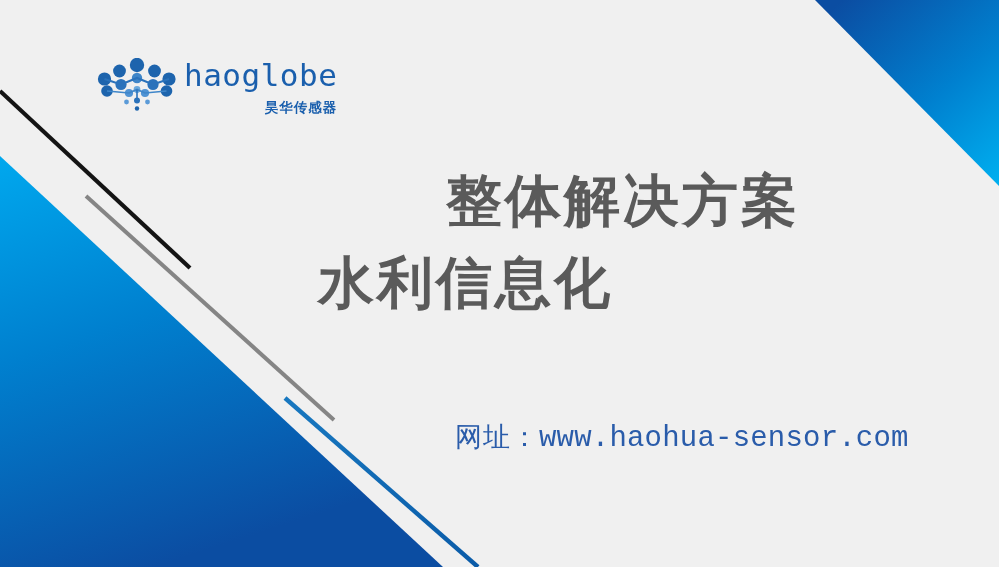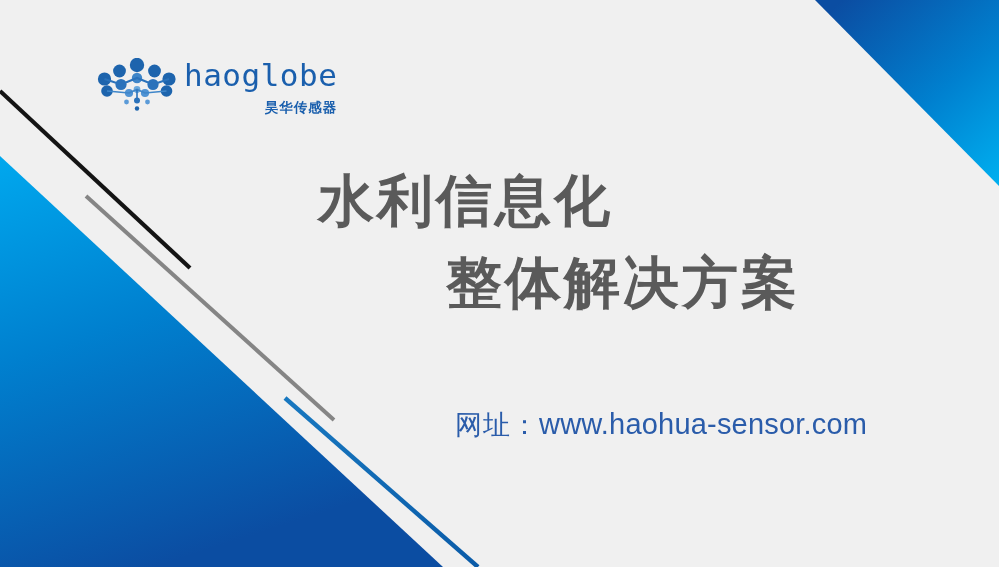--- a/index.html
+++ b/index.html
@@ -83,25 +83,26 @@
   .title-line-1 {
     padding-left: 318px;
   }
   .title-line-2 {
     padding-left: 446px;
   }
   
   .url-line {
     position: absolute;
     left: 455px;
-    top: 404px;
+    top: 419px;
     color: #2a5caa;
     font-size: 29px;
     line-height: 40px;
     white-space: nowrap;
+    font-family: Liberation Mono, monospace;
   }
   .url-label {
     font-size: 27px;
     letter-spacing: 1px;
   }
   .url-value {
     font-size: 29px;
     letter-spacing: 0.2px;
   }
 </style>
@@ -166,21 +167,21 @@
         <path d="M41 31.5 L41 42.5" stroke="#2a72bb" stroke-width="1.6"></path>
       </g>
     </svg>
     <div class="logo-text">
       <div class="logo-wordmark">haoglobe</div>
       <div class="logo-sub">昊华传感器</div>
     </div>
   </div>
 
   <div class="title-wrap">
+    <div class="title-line title-line-2">整体解决方案</div>
     <div class="title-line title-line-1">水利信息化</div>
-    <div class="title-line title-line-2">整体解决方案</div>
   </div>
 
   <div class="url-line">
     <span class="url-label">网址：</span><span class="url-value">www.haohua-sensor.com</span>
   </div>
 
 </div>
 
 </body></html>

